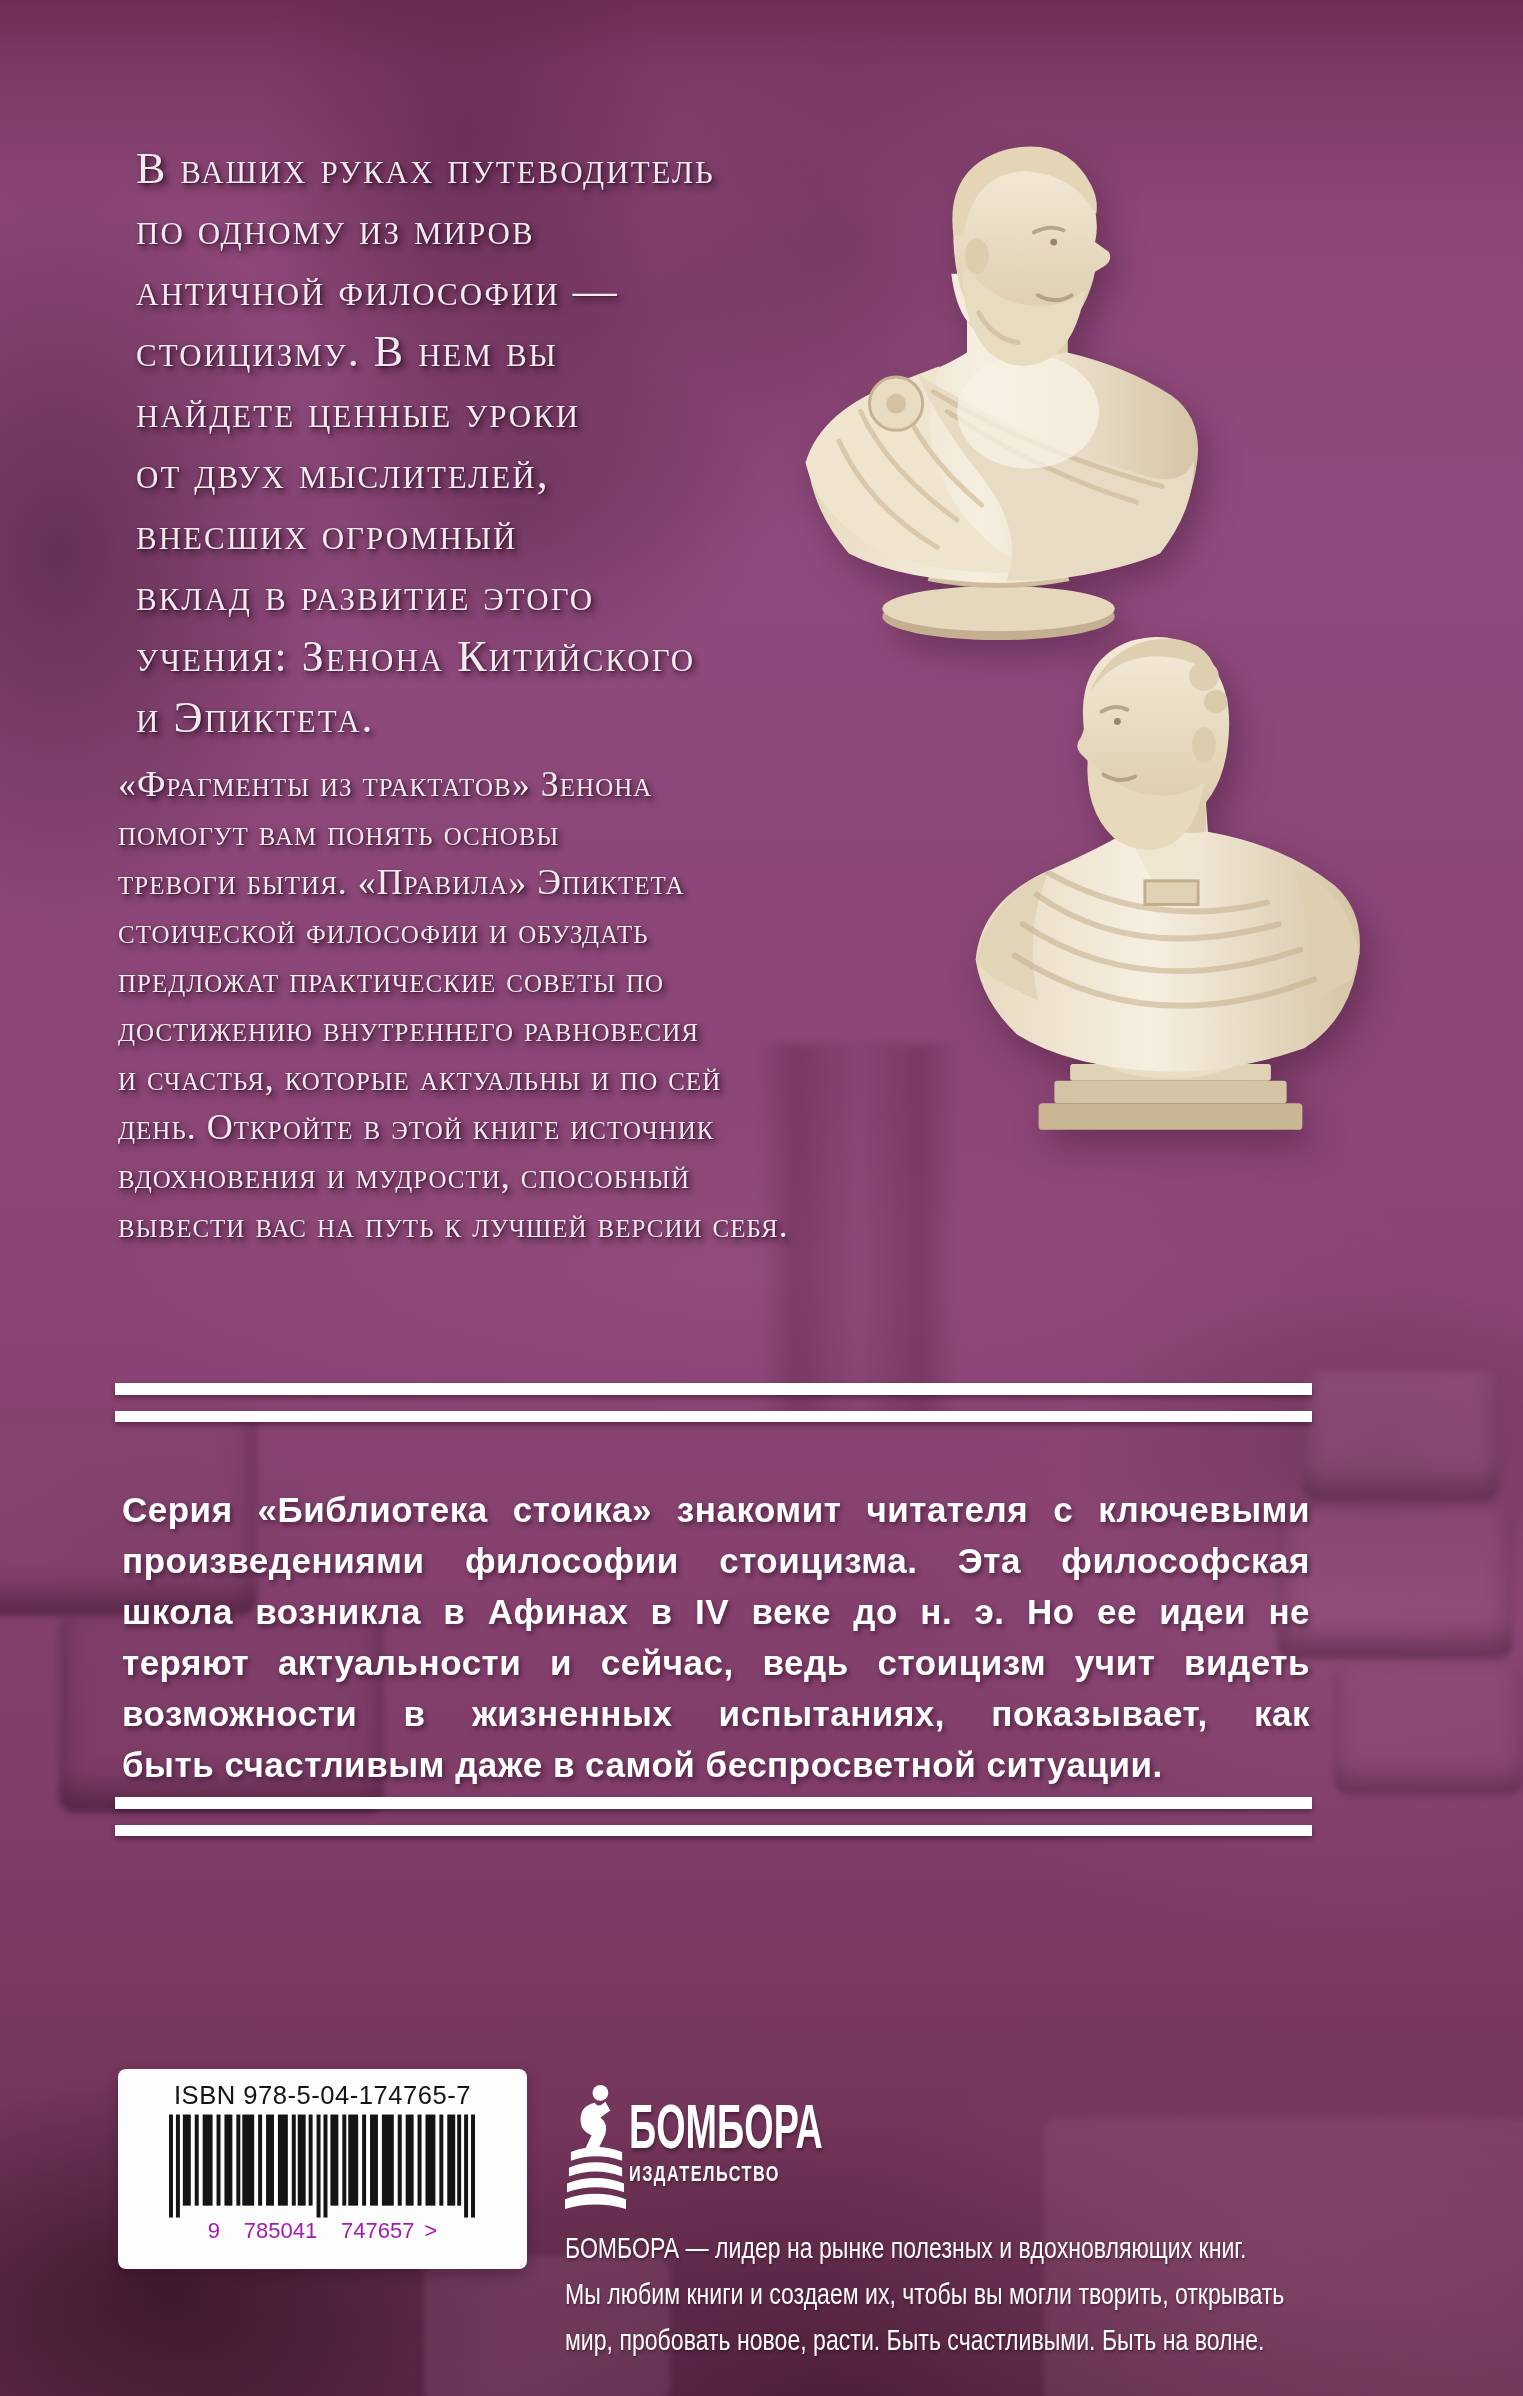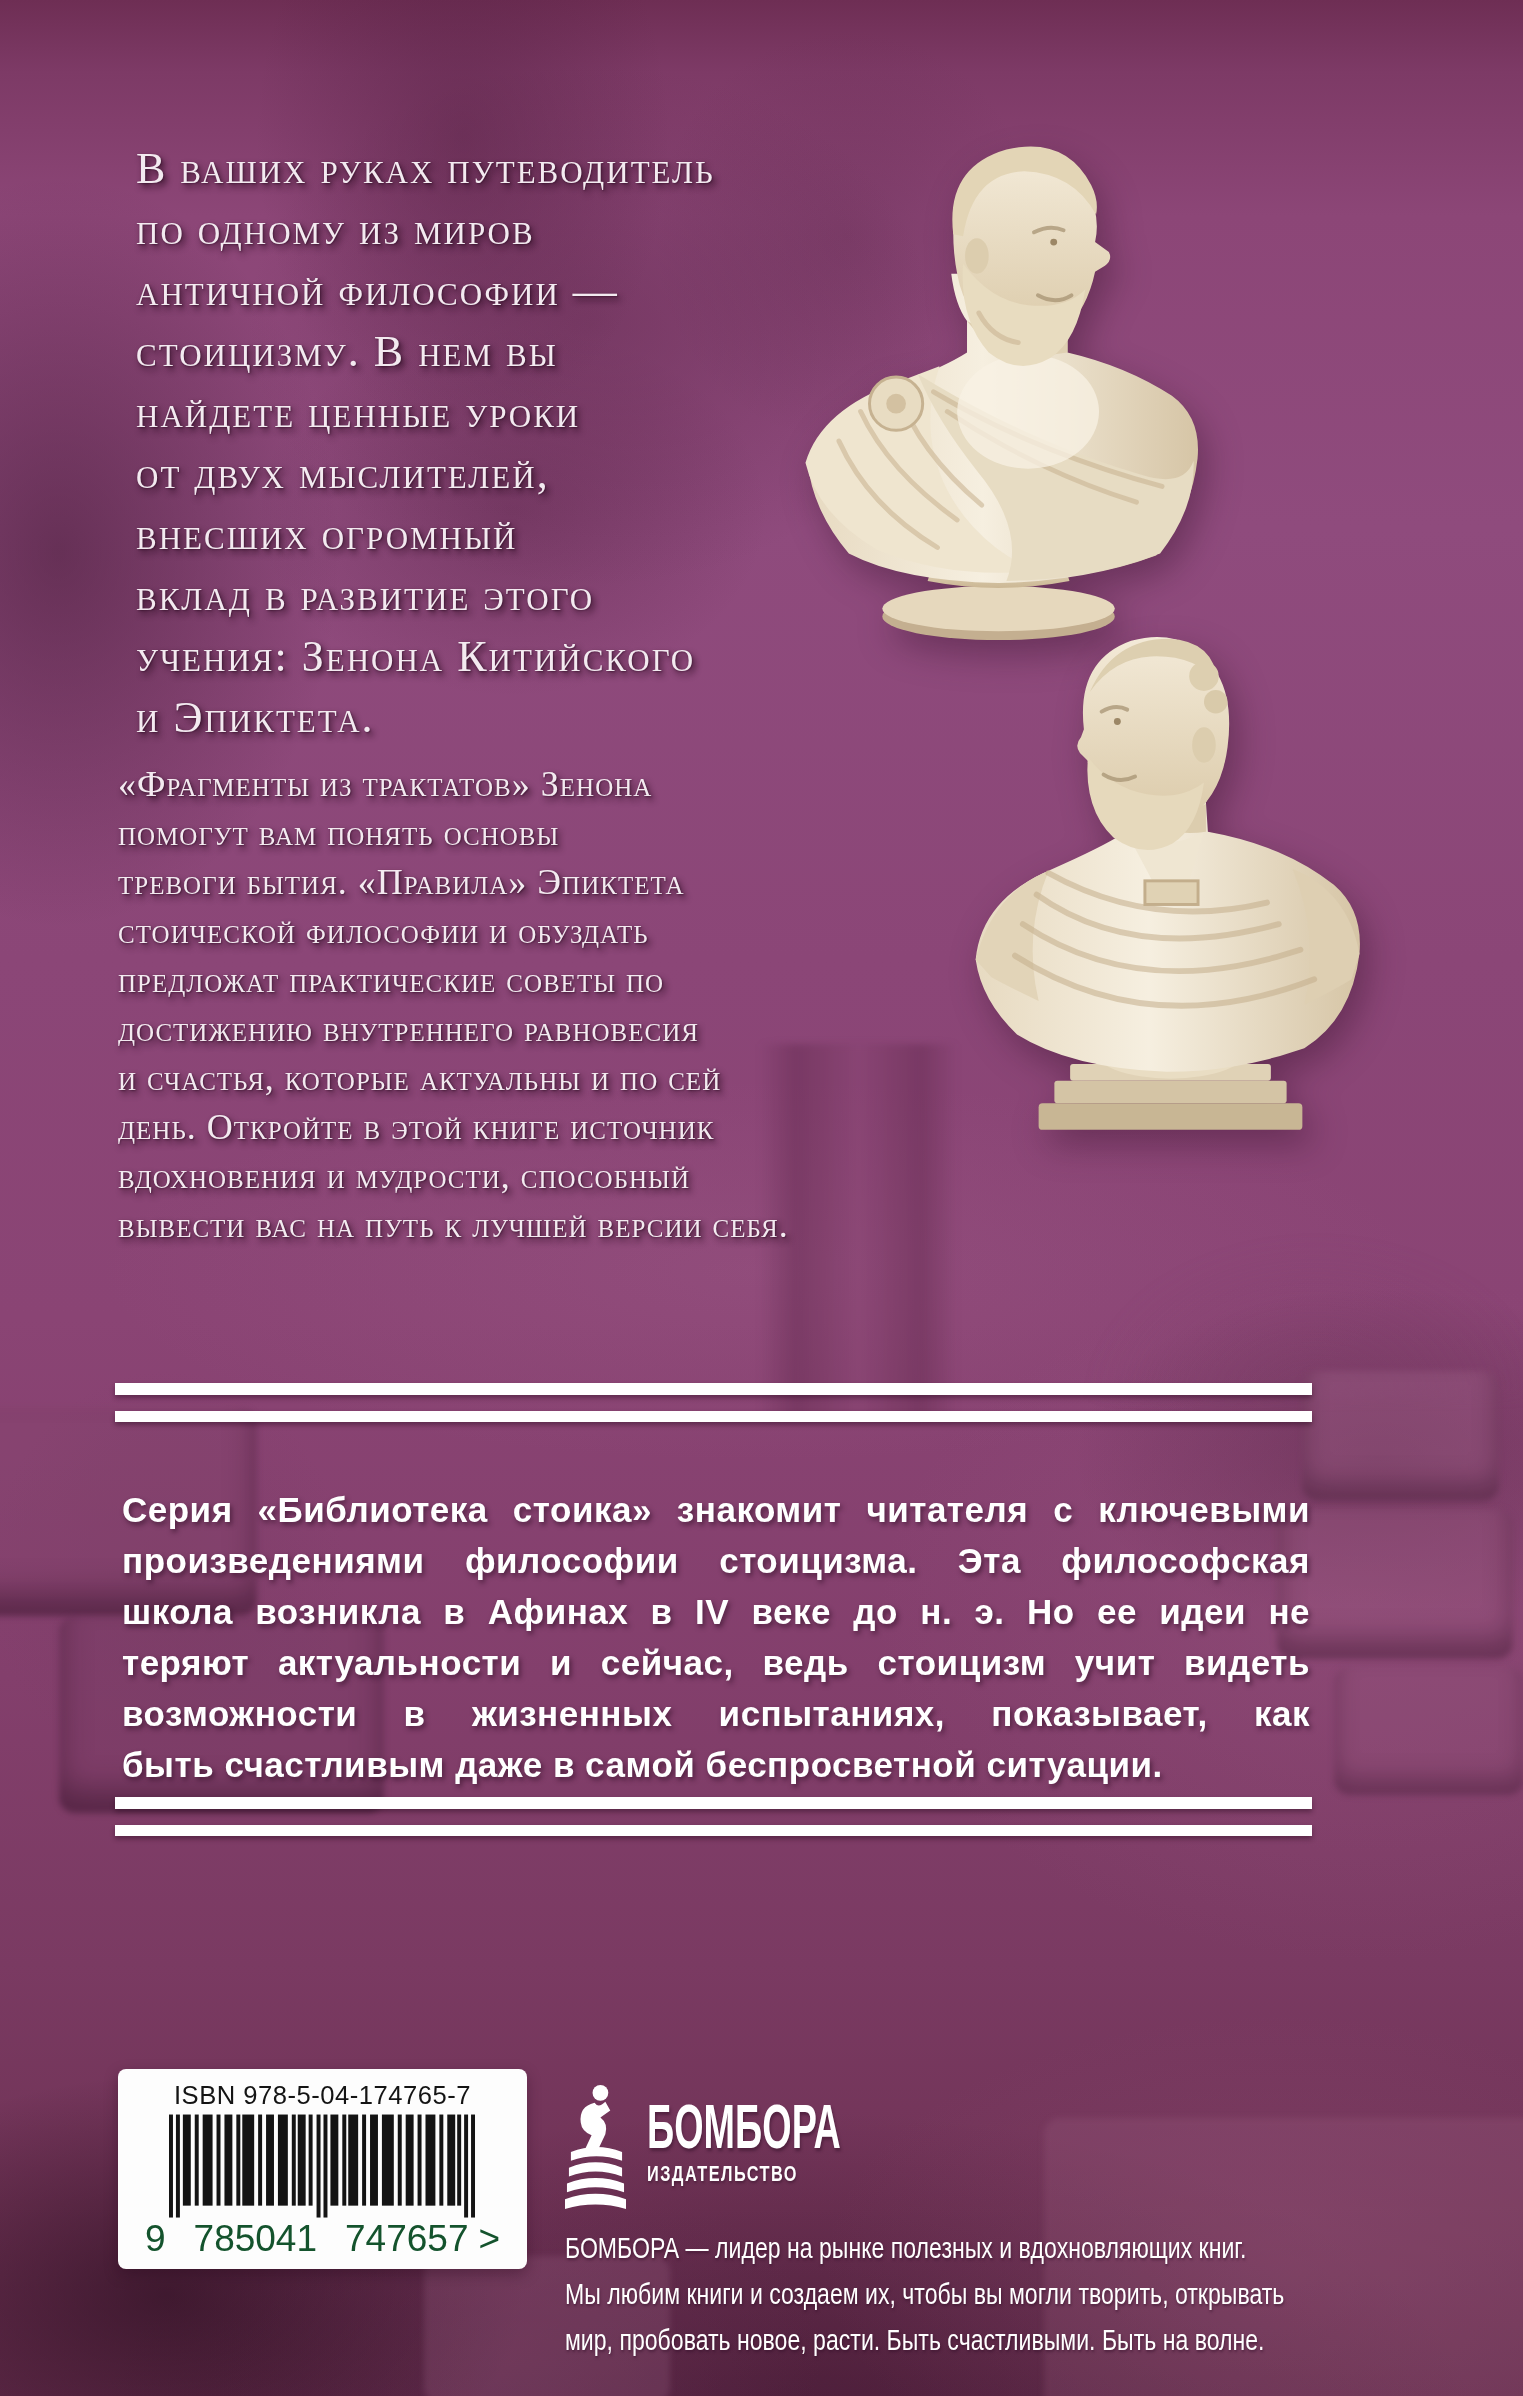--- a/index.html
+++ b/index.html
@@ -61,27 +61,27 @@
   .series{position:absolute;left:122px;top:1464px;width:1188px;color:#ffffff;
           font-weight:bold;font-size:35px;line-height:51px;letter-spacing:0.5px;
           text-shadow:2px 3px 4.9px rgba(50,15,40,.65);margin-top:20px;}
   .series-line{text-align:justify;text-align-last:justify;white-space:normal;}
   .series .series-line:last-child{text-align-last:left;}
   
   .isbn-box{position:absolute;left:118px;top:2069px;width:409px;height:200px;background:#fdfdfd;
             border-radius:8px;box-shadow:0 5.9px 13.8px rgba(40,10,30,.35);text-align:center;}
   .isbn-label{margin-top:11.8px;font-size:25.6px;color:#141414;letter-spacing:0.5px;}
   .barcode{display:block;margin:3.9px auto 0 auto;}
-  .barcode-digits{margin-top:-5.9px;font-size:37px;color:#14532d;word-spacing:17.7px;}
+  .barcode-digits{margin-top:-5.9px;font-size:22px;color:#a21caf;word-spacing:17.7px;}
   .barcode-digits .gt{margin-left:9.9px;word-spacing:0;}
   
   .publisher{position:absolute;left:565px;top:2077px;color:#ffffff;}
   .logo-row{display:flex;align-items:flex-start;}
   .surfer-icon{width:61px;height:126px;margin-top:5.9px;}
-  .wordmark-wrap{margin-left:21px;}
+  .wordmark-wrap{margin-left:3px;}
   .wordmark{font-weight:bold;font-size:63px;line-height:63px;margin-top:17.7px;
             transform:scaleX(.60);transform-origin:left top;white-space:nowrap;
             text-shadow:2px 3px 3.9px rgba(50,15,40,.5);}
   .wordsub{font-weight:bold;font-size:22.7px;letter-spacing:2px;margin-top:2px;
            transform:scaleX(.72);transform-origin:left top;white-space:nowrap;
            text-shadow:1px 2px 3px rgba(50,15,40,.5);}
   .pub-about{margin-top:15.8px;width:970px;font-size:29.6px;line-height:46px;
              transform:scaleX(.78);transform-origin:left top;
              text-shadow:1px 2px 3px rgba(50,15,40,.55);}
   .pub-line{white-space:nowrap;}

